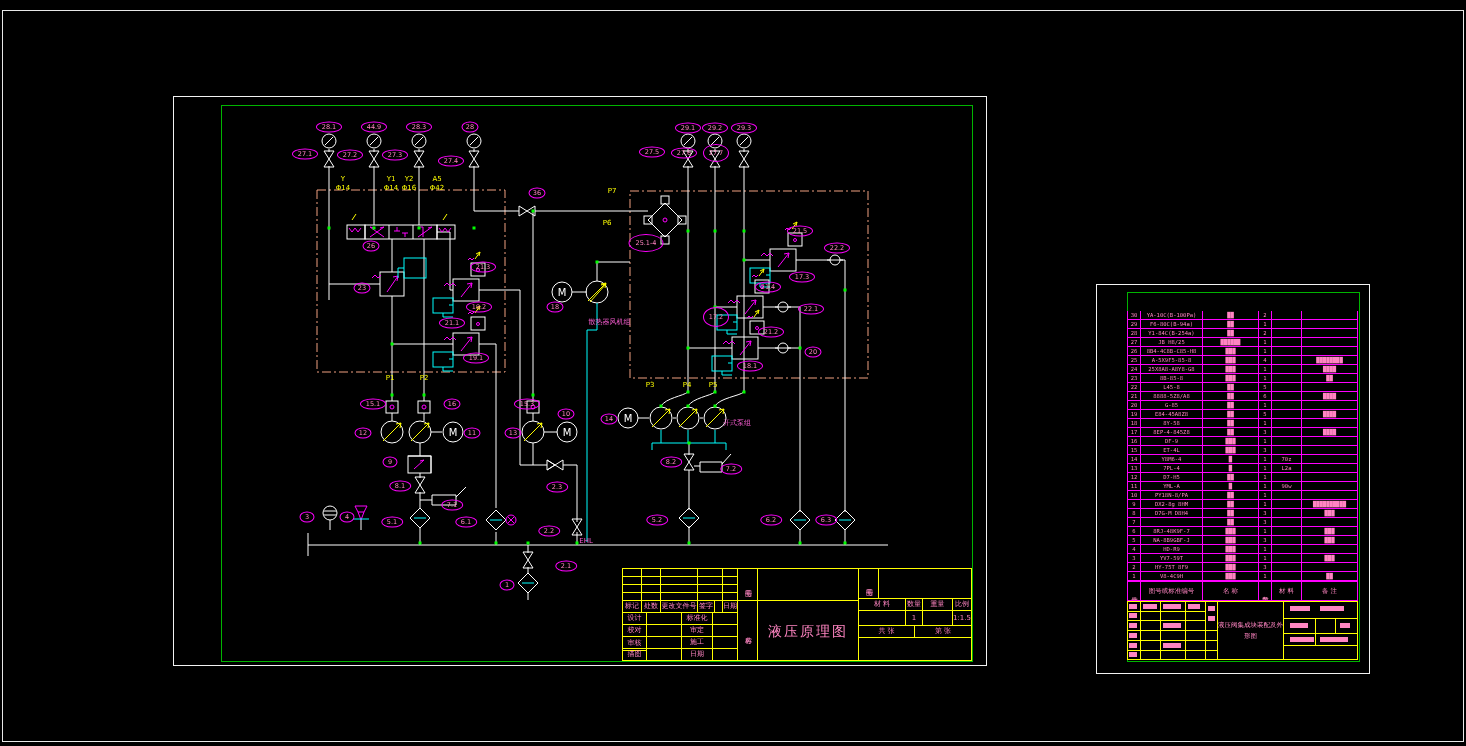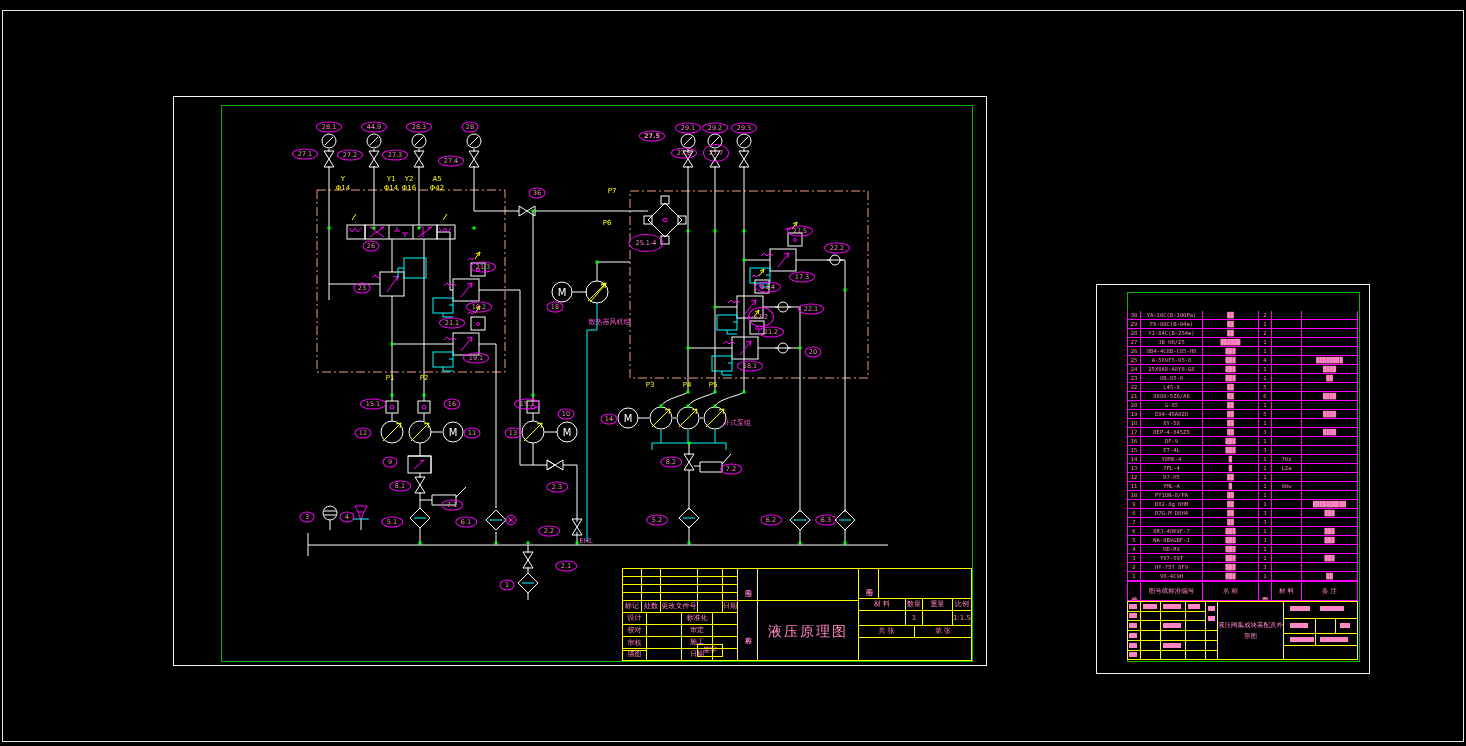--- a/index.html
+++ b/index.html
@@ -288,21 +288,21 @@
     <div class="abs ycell" style="left:622px;top:584px;width:116px;height:9px;"></div>
     <div class="abs ycell" style="left:622px;top:592px;width:116px;height:9px;"></div>
     <div class="abs yline-v" style="left:641px;top:568px;height:32px;"></div>
     <div class="abs yline-v" style="left:660px;top:568px;height:32px;"></div>
     <div class="abs yline-v" style="left:697px;top:568px;height:32px;"></div>
     <div class="abs yline-v" style="left:722px;top:568px;height:32px;"></div>
 
     <div class="abs ycell" style="left:622px;top:600px;width:20px;height:13px;">标记</div>
     <div class="abs ycell" style="left:641px;top:600px;width:20px;height:13px;">处数</div>
     <div class="abs ycell" style="left:660px;top:600px;width:38px;height:13px;">更改文件号</div>
-    <div class="abs ycell" style="left:697px;top:600px;width:26px;height:13px;margin-top:44px;">签字</div>
+    <div class="abs ycell" style="left:697px;top:600px;width:18px;height:13px;">签字</div>
     <div class="abs ycell" style="left:722px;top:600px;width:16px;height:13px;">日期</div>
 
     <div class="abs ycell" style="left:622px;top:612px;width:25px;height:13px;">设计</div>
     <div class="abs ycell" style="left:646px;top:612px;width:36px;height:13px;"></div>
     <div class="abs ycell" style="left:681px;top:612px;width:32px;height:13px;">标准化</div>
     <div class="abs ycell" style="left:712px;top:612px;width:26px;height:13px;"></div>
     <div class="abs ycell" style="left:622px;top:624px;width:25px;height:13px;">校对</div>
     <div class="abs ycell" style="left:646px;top:624px;width:36px;height:13px;"></div>
     <div class="abs ycell" style="left:681px;top:624px;width:32px;height:13px;">审定</div>
     <div class="abs ycell" style="left:712px;top:624px;width:26px;height:13px;"></div>
@@ -637,36 +637,36 @@
       <div class="balloon" style="left: 374px; top: 127px; width: 26px; height: 11px;">44.9</div>
       <div class="balloon" style="left: 419px; top: 127px; width: 26px; height: 11px;">28.3</div>
       <div class="balloon" style="left: 470px; top: 127px; width: 17px; height: 11px;">28</div>
       <div class="balloon" style="left: 305px; top: 154px; width: 26px; height: 11px;">27.1</div>
       <div class="balloon" style="left: 350px; top: 155px; width: 26px; height: 11px;">27.2</div>
       <div class="balloon" style="left: 395px; top: 155px; width: 26px; height: 11px;">27.3</div>
       <div class="balloon" style="left: 451px; top: 161px; width: 26px; height: 11px;">27.4</div>
       <div class="balloon" style="left: 688px; top: 128px; width: 26px; height: 11px;">29.1</div>
       <div class="balloon" style="left: 715px; top: 128px; width: 26px; height: 11px;">29.2</div>
       <div class="balloon" style="left: 744px; top: 128px; width: 26px; height: 11px;">29.3</div>
-      <div class="balloon" style="left: 652px; top: 136px; width: 26px; height: 11px; font-weight: bold;">27.5</div>
+      <div class="balloon" style="left: 652px; top: 152px; width: 26px; height: 11px;">27.5</div>
       <div class="balloon" style="left: 684px; top: 153px; width: 26px; height: 11px;">27.6</div>
       <div class="balloon" style="left: 716px; top: 153px; width: 26px; height: 18px;">27.7</div>
       <div class="balloon" style="left: 537px; top: 193px; width: 17px; height: 11px;">36</div>
       <div class="balloon" style="left: 646px; top: 243px; width: 35px; height: 18px;">25.1-4</div>
       <div class="balloon" style="left: 371px; top: 246px; width: 17px; height: 11px;">26</div>
       <div class="balloon" style="left: 362px; top: 288px; width: 17px; height: 11px;">23</div>
       <div class="balloon" style="left: 483px; top: 267px; width: 26px; height: 11px;">21.3</div>
       <div class="balloon" style="left: 479px; top: 307px; width: 26px; height: 11px;">19.2</div>
       <div class="balloon" style="left: 452px; top: 323px; width: 26px; height: 11px;">21.1</div>
       <div class="balloon" style="left: 476px; top: 358px; width: 26px; height: 11px;">19.1</div>
       <div class="balloon" style="left: 800px; top: 231px; width: 26px; height: 11px;">21.5</div>
       <div class="balloon" style="left: 837px; top: 248px; width: 26px; height: 11px;">22.2</div>
       <div class="balloon" style="left: 802px; top: 277px; width: 26px; height: 11px;">17.3</div>
       <div class="balloon" style="left: 768px; top: 287px; width: 26px; height: 11px;">21.4</div>
-      <div class="balloon" style="left: 761px; top: 317px; width: 26px; height: 20px;">17.2</div>
+      <div class="balloon" style="left: 716px; top: 317px; width: 26px; height: 20px;">17.2</div>
       <div class="balloon" style="left: 811px; top: 309px; width: 26px; height: 11px;">22.1</div>
       <div class="balloon" style="left: 771px; top: 332px; width: 26px; height: 11px;">21.2</div>
       <div class="balloon" style="left: 750px; top: 366px; width: 26px; height: 11px;">18.1</div>
       <div class="balloon" style="left: 813px; top: 352px; width: 17px; height: 11px;">20</div>
       <div class="balloon" style="left: 555px; top: 307px; width: 17px; height: 11px;">18</div>
       <div class="balloon" style="left: 373px; top: 404px; width: 26px; height: 11px;">15.1</div>
       <div class="balloon" style="left: 452px; top: 404px; width: 17px; height: 11px;">16</div>
       <div class="balloon" style="left: 527px; top: 404px; width: 26px; height: 11px;">15.3</div>
       <div class="balloon" style="left: 566px; top: 414px; width: 17px; height: 11px;">10</div>
       <div class="balloon" style="left: 363px; top: 433px; width: 17px; height: 11px;">12</div>

